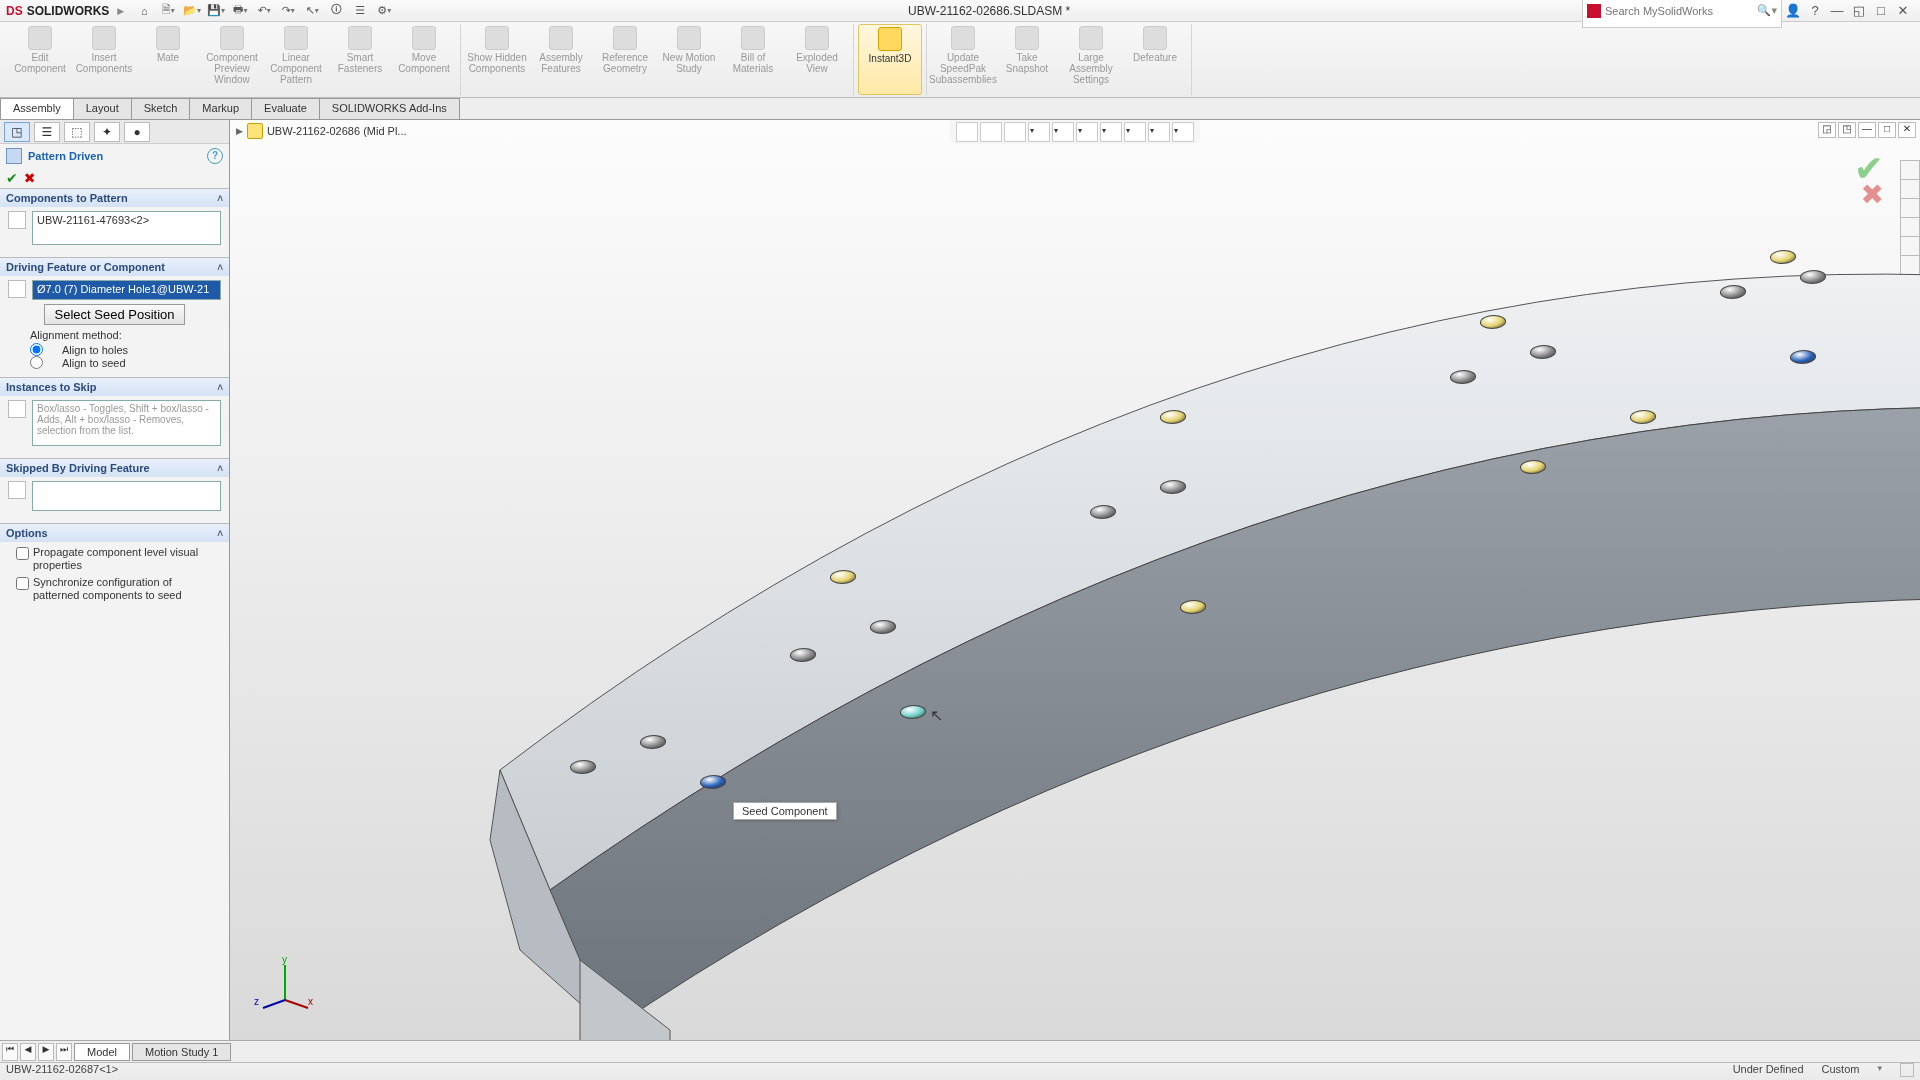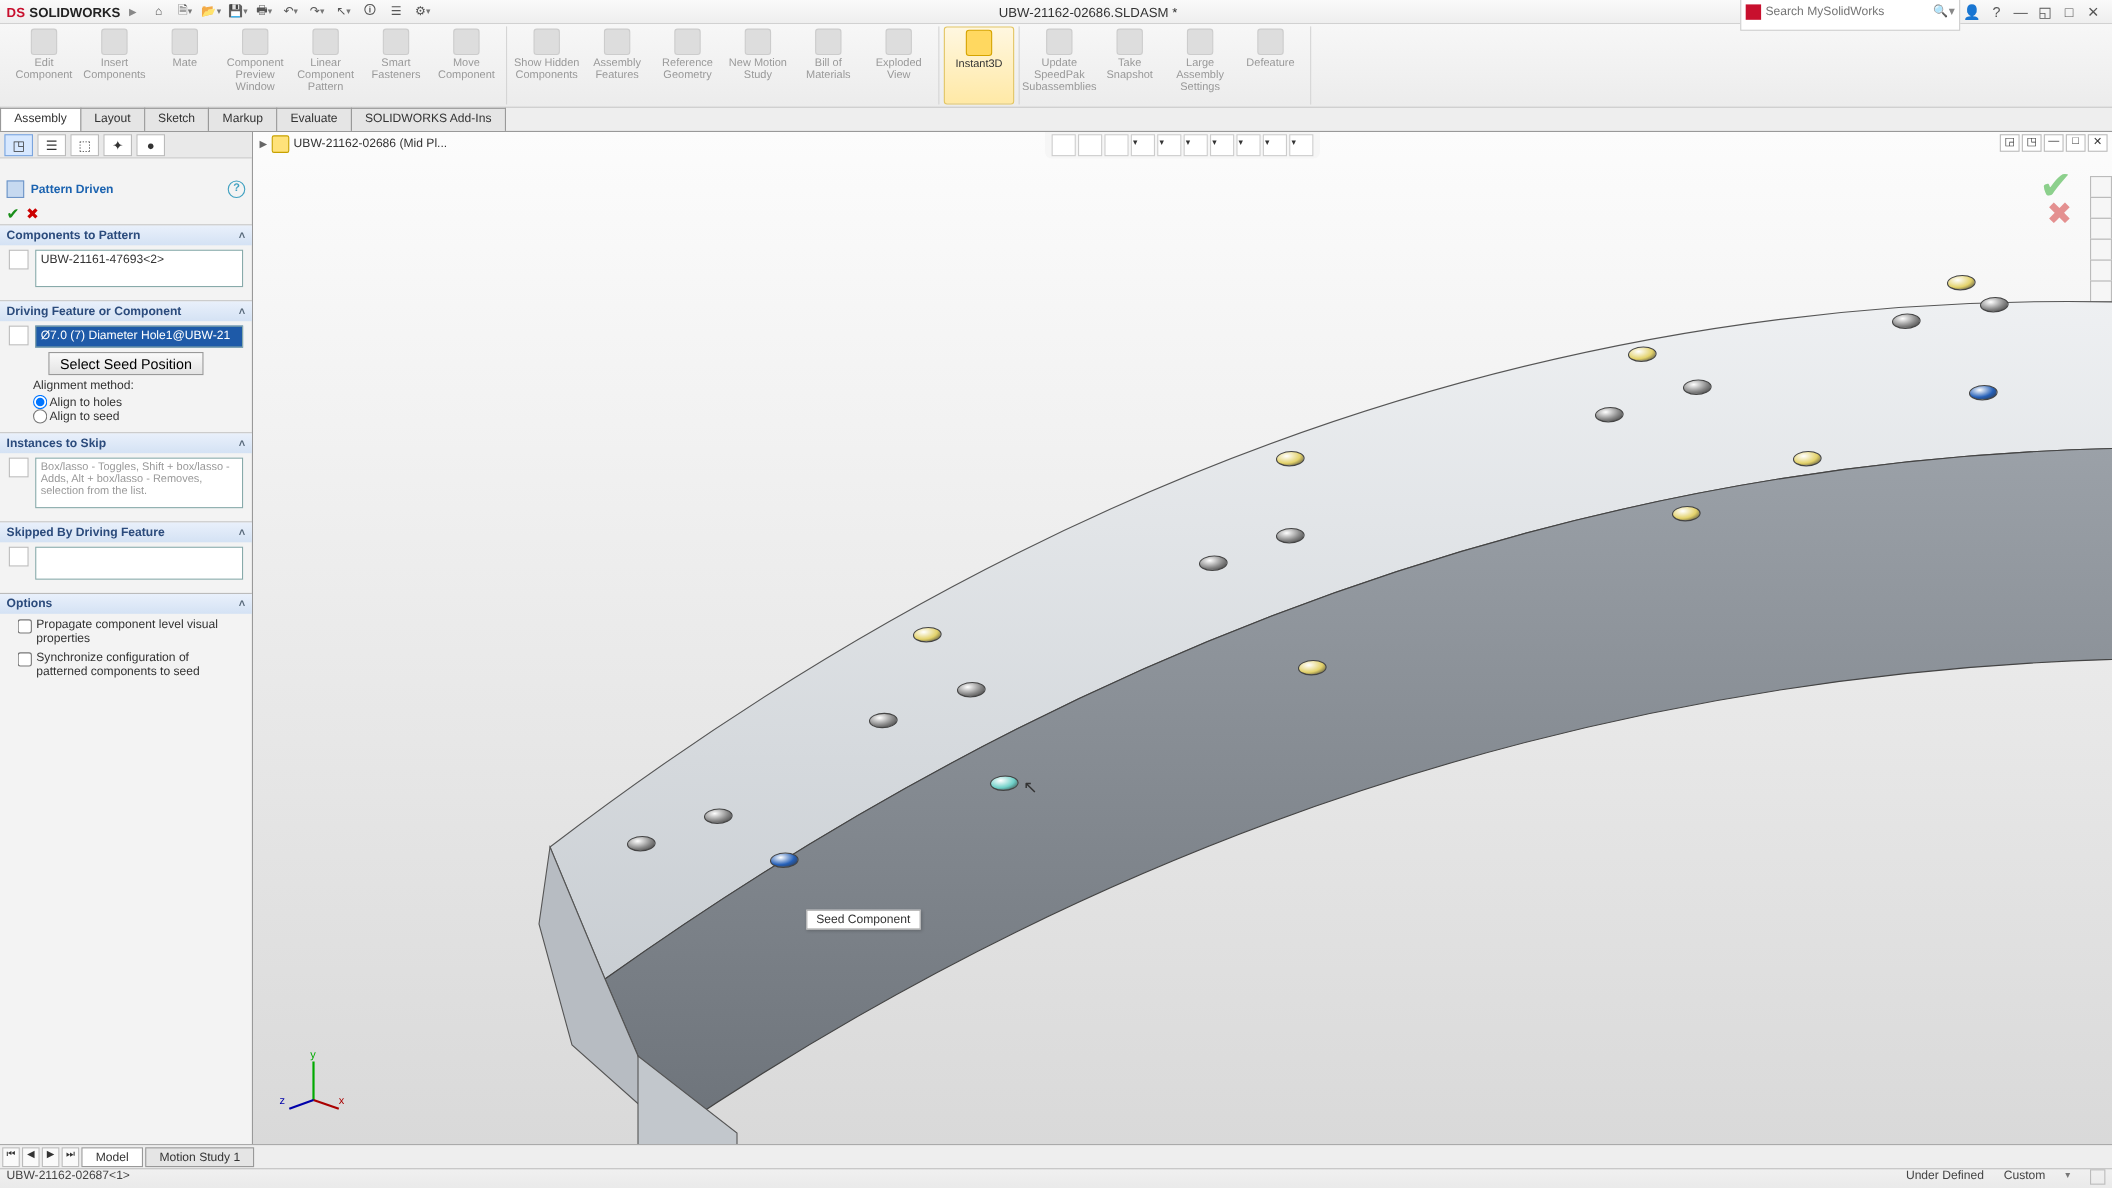--- a/index.html
+++ b/index.html
@@ -31,38 +31,38 @@
 .cmdtabs .ctab.active { background: #fff; font-weight: 500; }
 
 
 .main { display: flex; height: calc(1080px - 22px - 76px - 22px - 22px - 18px); }
 
 
 .prop { width: 230px; border-right: 1px solid #999; background: #f3f3f3; display: flex; flex-direction: column; }
 .prop .tabsrow { height: 24px; background: #e9e9e9; display: flex; align-items: center; padding: 2px 4px; gap: 4px; border-bottom: 1px solid #ccc; }
 .prop .tabsrow .ticon { width: 26px; height: 20px; background: #fff; border: 1px solid #bbb; display: flex; align-items: center; justify-content: center; font-size: 12px; cursor: pointer; }
 .prop .tabsrow .ticon.sel { background: #d7e8ff; border-color: #7aa4dd; }
-.prop .featname { padding: 4px 6px; display: flex; align-items: center; gap: 6px; font-weight: bold; color: #1b63b0; margin-top: 16px; }
+.prop .featname { padding: 4px 6px; display: flex; align-items: center; gap: 6px; font-weight: bold; color: #1b63b0; }
 .prop .featname .ftic { width: 16px; height: 16px; background: #c6d9f0; border: 1px solid #6d94c7; }
 .prop .featname .help { margin-left: auto; width: 16px; height: 16px; border-radius: 50%; border: 1px solid #3fa0c0; color: #3fa0c0; text-align: center; font-size: 10px; line-height: 14px; }
 .prop .okrow { padding: 2px 6px; display: flex; gap: 6px; }
 .prop .okrow .ok { color: #1a8f1a; font-size: 14px; cursor: pointer; }
 .prop .okrow .cancel { color: #c00; font-size: 14px; cursor: pointer; }
 .section { border-top: 1px solid #bbb; }
 .section .shdr { background: linear-gradient(#e9f0fb,#d4e2f4); padding: 3px 6px; font-weight: 700; color: #2b4b7c; display: flex; justify-content: space-between; align-items: center; }
 .section .shdr .col { font-size: 10px; color: #567; cursor: pointer; }
 .section .sbody { padding: 4px 8px 8px 8px; }
 .slot { display: flex; gap: 6px; align-items: flex-start; margin-bottom: 4px; }
 .slot .sic { width: 18px; height: 18px; background: #fff; border: 1px solid #bbb; flex-shrink: 0; }
 .slot .box { flex: 1; background: #fff; border: 1px solid #8aa; min-height: 20px; padding: 2px 4px; font-size: 11px; }
 .slot .box.sel { background: #1e5aa8; color: #fff; }
 .slot .box.ph { color: #999; font-size: 10px; min-height: 46px; }
 .btn { background: linear-gradient(#fafafa,#e3e3e3); border: 1px solid #999; padding: 2px 10px; font-size: 13px; cursor: pointer; }
 .lblrow { font-size: 11px; color: #333; margin: 2px 0 2px 22px; }
-.radrow { display: flex; align-items: center; gap: 2px; margin-left: 22px; font-size: 11px; }
+.radrow { display: flex; align-items: center; gap: 19px; margin-left: 22px; font-size: 11px; }
 .chkrow { display: flex; align-items: flex-start; gap: 4px; margin-left: 8px; font-size: 11px; line-height: 13px; margin-bottom: 4px; }
 .chkrow input { margin-top: 1px; }
 
 
 .viewport { flex: 1; position: relative; background: linear-gradient(#fcfcfc,#d9d9d9); overflow: hidden; }
 .crumb { position: absolute; top: 0; left: 6px; height: 22px; display: flex; align-items: center; gap: 4px; font-size: 11px; color: #333; }
 .crumb .tri { font-size: 9px; color: #666; }
 .crumb .pic { width: 16px; height: 16px; background: #ffe27a; border: 1px solid #c7a100; border-radius: 2px; }
 .view-toolbar { position: absolute; top: 0; left: 50%; transform: translateX(-50%); height: 24px; display: flex; align-items: center; gap: 2px; background: rgba(245,245,245,0.85); padding: 2px 6px; border-radius: 0 0 6px 6px; }
 .view-toolbar .vb { width: 22px; height: 20px; background: #fff; border: 1px solid #ccc; cursor: pointer; }
@@ -407,21 +407,21 @@
         <div style="position: absolute; left: 1540px; top: 130px; width: 26px; height: 14px; border-radius: 50%; background: radial-gradient(at 35% 30%, rgb(255, 255, 255), rgb(227, 210, 107) 55%, rgb(51, 51, 51)); border: 1px solid rgb(68, 68, 68); transform: skewX(-8deg);"></div>
         <div style="position: absolute; left: 950px; top: 480px; width: 26px; height: 14px; border-radius: 50%; background: radial-gradient(at 35% 30%, rgb(255, 255, 255), rgb(227, 210, 107) 55%, rgb(51, 51, 51)); border: 1px solid rgb(68, 68, 68); transform: skewX(-8deg);"></div>
         <div style="position: absolute; left: 1290px; top: 340px; width: 26px; height: 14px; border-radius: 50%; background: radial-gradient(at 35% 30%, rgb(255, 255, 255), rgb(227, 210, 107) 55%, rgb(51, 51, 51)); border: 1px solid rgb(68, 68, 68); transform: skewX(-8deg);"></div>
         <div style="position: absolute; left: 1400px; top: 290px; width: 26px; height: 14px; border-radius: 50%; background: radial-gradient(at 35% 30%, rgb(255, 255, 255), rgb(227, 210, 107) 55%, rgb(51, 51, 51)); border: 1px solid rgb(68, 68, 68); transform: skewX(-8deg);"></div>
         <div style="position: absolute; left: 470px; top: 655px; width: 26px; height: 14px; border-radius: 50%; background: radial-gradient(at 35% 30%, rgb(255, 255, 255), rgb(37, 96, 184) 55%, rgb(51, 51, 51)); border: 1px solid rgb(68, 68, 68); transform: skewX(-8deg);"></div>
         <div style="position: absolute; left: 1560px; top: 230px; width: 26px; height: 14px; border-radius: 50%; background: radial-gradient(at 35% 30%, rgb(255, 255, 255), rgb(37, 96, 184) 55%, rgb(51, 51, 51)); border: 1px solid rgb(68, 68, 68); transform: skewX(-8deg);"></div>
         <div style="position: absolute; left: 670px; top: 585px; width: 26px; height: 14px; border-radius: 50%; background: radial-gradient(at 35% 30%, rgb(255, 255, 255), rgb(111, 208, 200) 55%, rgb(51, 51, 51)); border: 1px solid rgb(68, 68, 68); transform: skewX(-8deg);"></div>
         <div style="position: absolute; left: 700px; top: 586px; font-size: 16px; color: rgb(51, 51, 51);">↖</div>
       </div>
 
-    <div class="tooltip" style="left:503px; top:707px">Seed Component</div>
+    <div class="tooltip" style="left:503px; top:682px">Seed Component</div>
 
     <div class="triad">
       <svg width="50" height="50">
         <line x1="25" y1="40" x2="25" y2="5" stroke="#0a0" stroke-width="2"></line>
         <line x1="25" y1="40" x2="48" y2="48" stroke="#a00" stroke-width="2"></line>
         <line x1="25" y1="40" x2="3" y2="48" stroke="#00a" stroke-width="2"></line>
       </svg>
       <span class="axis y">y</span>
       <span class="axis x">x</span>
       <span class="axis z">z</span>

